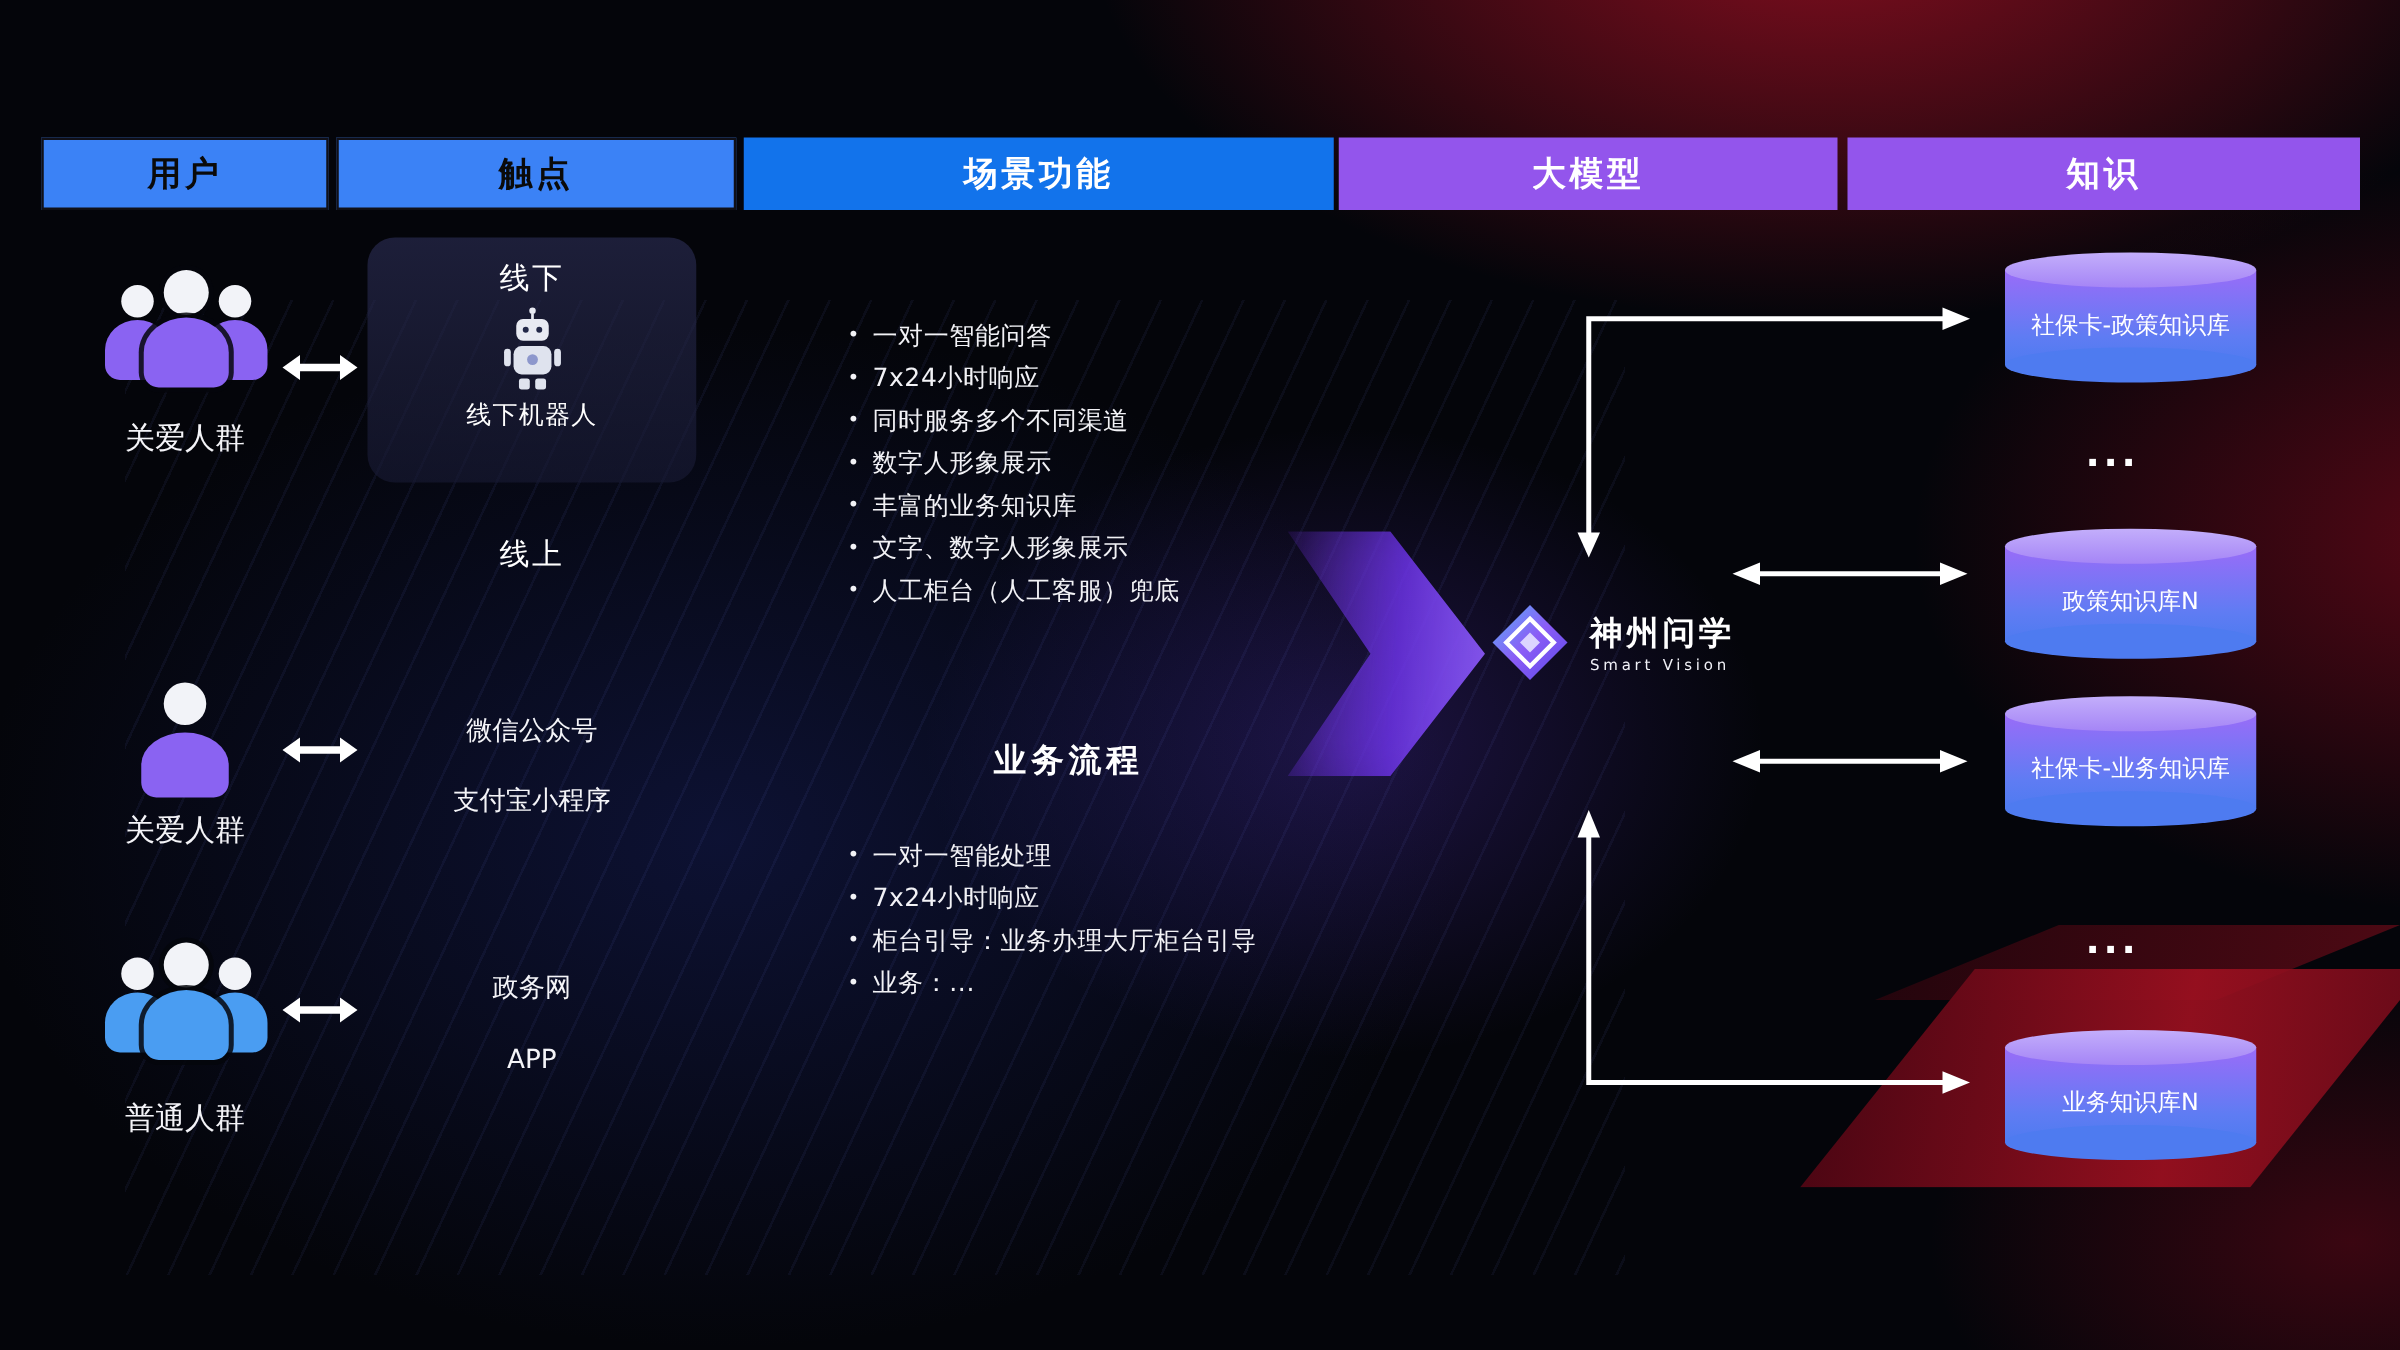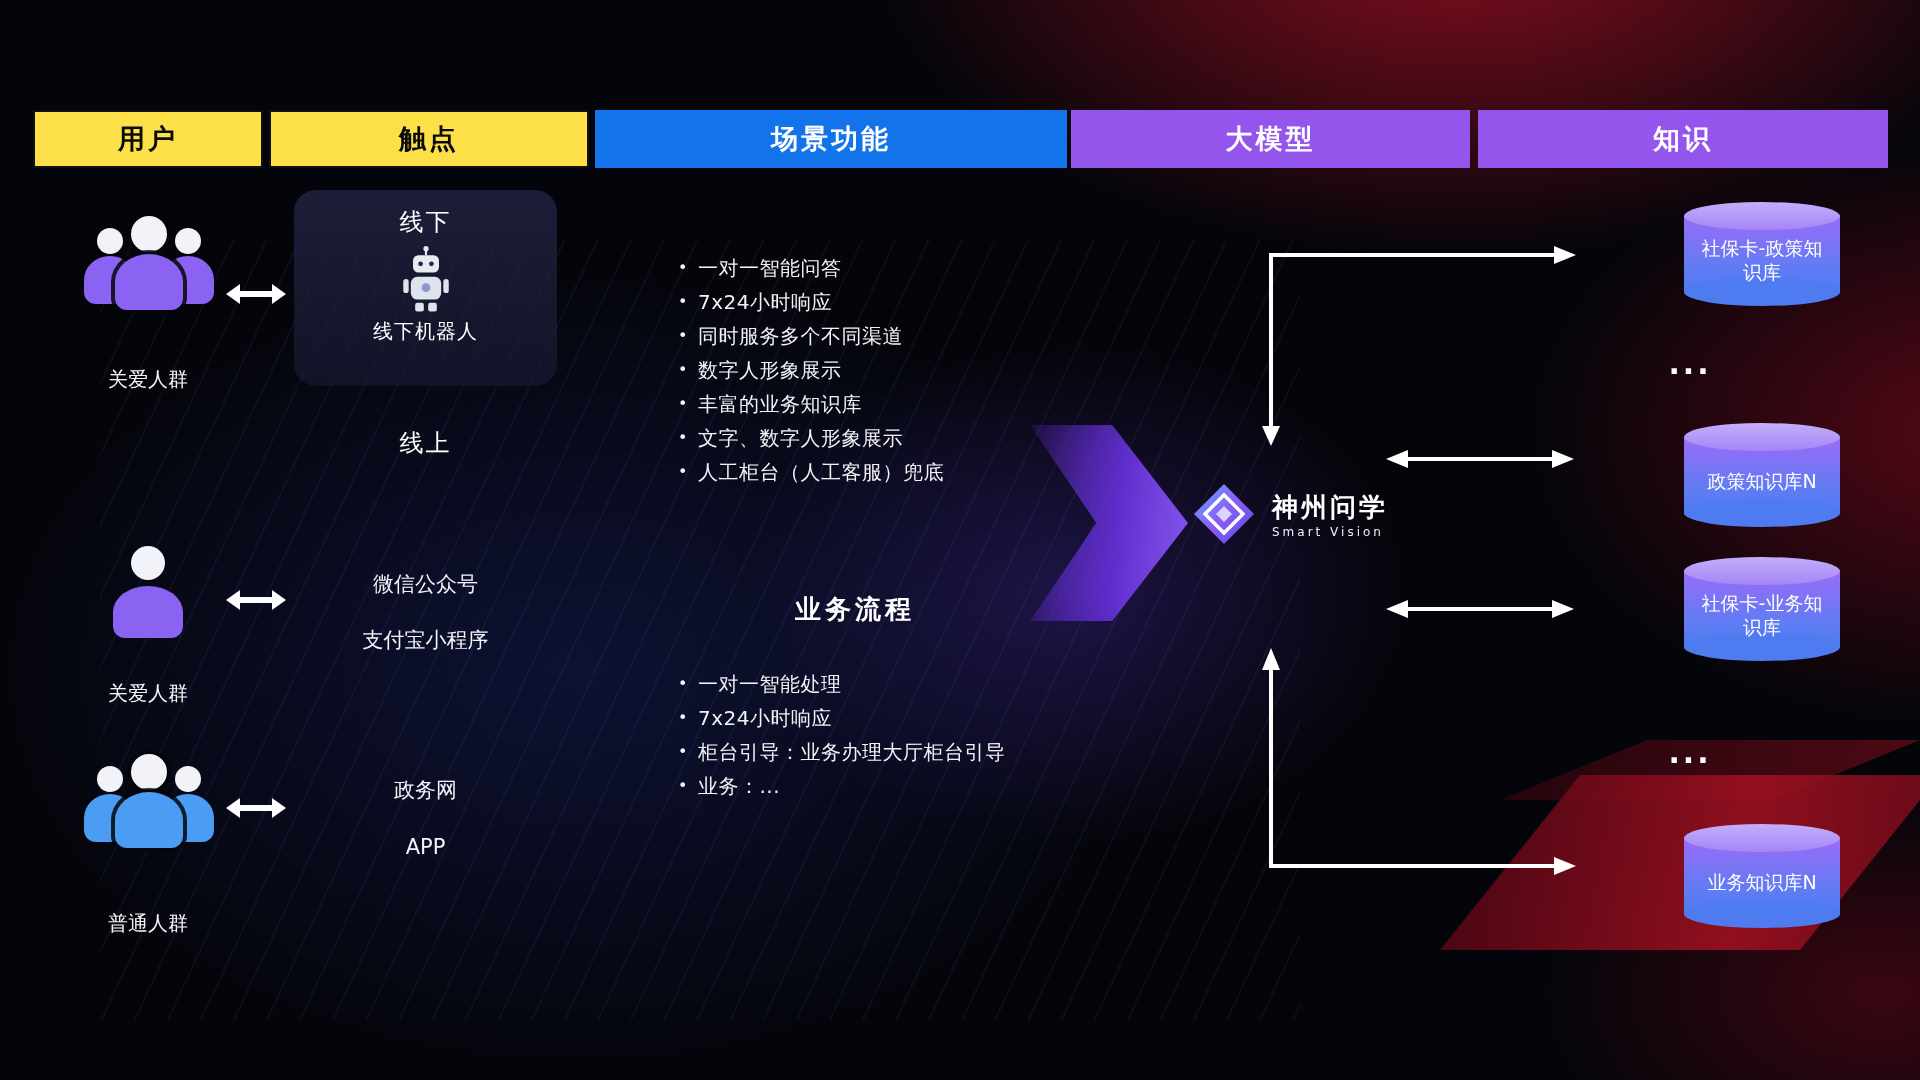--- a/index.html
+++ b/index.html
@@ -22,32 +22,32 @@
     background: linear-gradient(100deg, #4d0513, #9e1020 60%, #6d0a19);
     clip-path: polygon(0 100%, 28% 0, 100% 0, 72% 100%); }
   .bg-red-ribbon2 { position:absolute; left:1500px; top:740px; width:420px; height:60px; z-index:0; opacity:.55;
     background: linear-gradient(100deg, #3c040e, #8a0d1c);
     clip-path: polygon(0 100%, 35% 0, 100% 0, 65% 100%); }
 
   
   .pill { position:absolute; top:110px; height:58px; z-index:3;
     display:flex; align-items:center; justify-content:center;
     font-size:27px; font-weight:bold; letter-spacing:3px; }
-  .pill-white { background:#fde047; color:#0a0a0a; border:2px solid #101018; }
+  .pill-white { background:#3b82f6; color:#0a0a0a; border:2px solid #101018; }
   .pill-blue  { background:#1273eb; color:#fff; }
   .pill-purple{ background:#9355ec; color:#fff; }
   .p-user  { left:33px;   width:230px; }
   .p-touch { left:269px;  width:320px; }
   .p-scene { left:595px;  width:472px; }
   .p-model { left:1071px; width:399px; }
   .p-know  { left:1478px; width:410px; }
 
   
   .u-label { position:absolute; left:33px; width:230px; text-align:center;
-    font-size:20px; color:#f4f4f8; z-index:3;margin-top:32px; }
+    font-size:24px; color:#f4f4f8; z-index:3; }
   .group-icon, .single-icon { position:absolute; z-index:3; }
   .group-icon { width:130px; height:112px; }
   .person { position:absolute; }
   .head  { position:absolute; background:#f2f3f8; border-radius:50%; }
   .torso { position:absolute; border-radius:50% 50% 12px 12px; }
   .purple .torso { background:#8a63f2; }
   .blue   .torso { background:#4a9df2; }
   .gp-left  { left:0;  top:14px; width:52px; height:96px; }
   .gp-right { right:0; top:14px; width:52px; height:96px; }
   .gp-main  { left:31px; top:0;  width:68px; height:112px; }
@@ -88,21 +88,21 @@
   
   .logo-mark { position:absolute; left:1192px; top:482px; z-index:3; }
   .logo-text { position:absolute; left:1272px; top:492px; z-index:3; }
   .logo-name { font-size:26px; font-weight:bold; letter-spacing:3px; line-height:30px; }
   .logo-sub  { font-size:12px; letter-spacing:3px; margin-top:3px; color:#f0f0f6; }
 
   
   .connectors { position:absolute; inset:0; z-index:2; pointer-events:none; }
 
   
-  .cyl { position:absolute; left:1684px; width:156px; height:104px; z-index:3; }
+  .cyl { position:absolute; left:1604px; width:201px; height:104px; z-index:3; }
   .cyl-body { position:absolute; left:0; right:0; top:14px; bottom:14px;
     background:linear-gradient(180deg,#9a6cf8,#5f7cf3 70%,#4e7bf0); }
   .cyl-body::after { content:""; position:absolute; left:0; right:0; bottom:-14px; height:28px;
     border-radius:50%; background:#4e7bf0; }
   .cyl-top { position:absolute; left:0; right:0; top:0; height:28px; border-radius:50%;
     background:linear-gradient(180deg,#c3aefb,#a585f6); }
   .cyl-label { position:absolute; inset:0; display:flex; align-items:center; justify-content:center;
     text-align:center; font-size:19px; line-height:24px; padding:16px 10px 4px; color:#fff; }
   .dots { position:absolute; left:1604px; width:172px; text-align:center;
     font-size:30px; font-weight:bold; letter-spacing:3px; color:#fff; z-index:3; }

